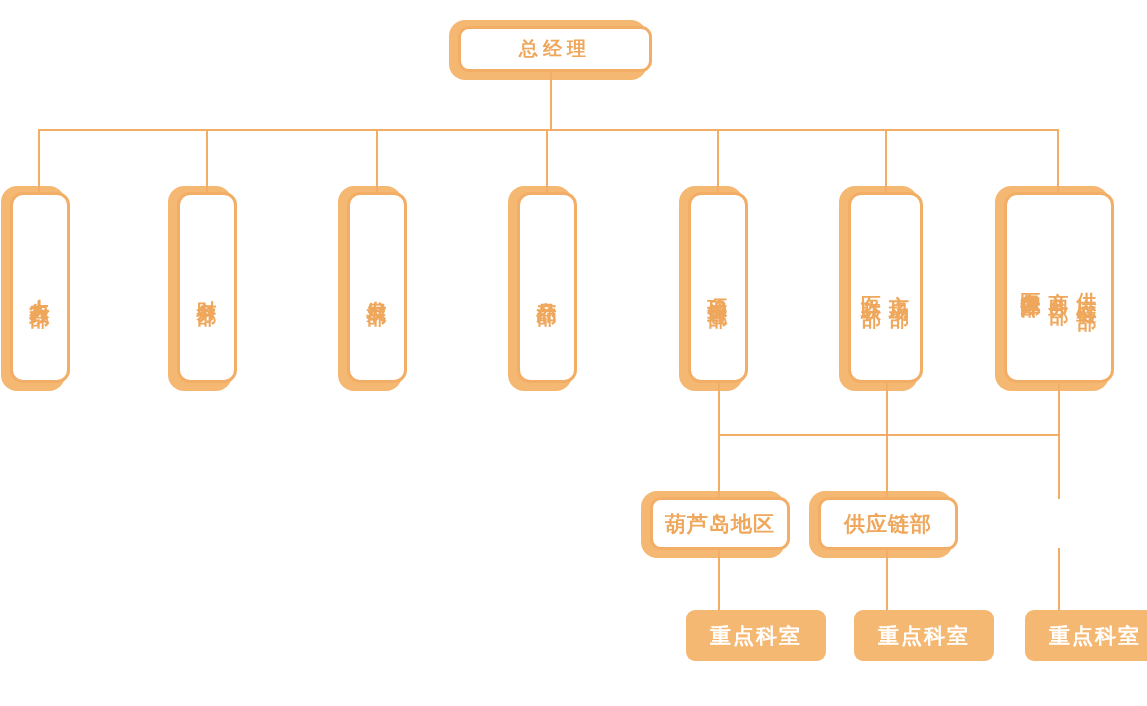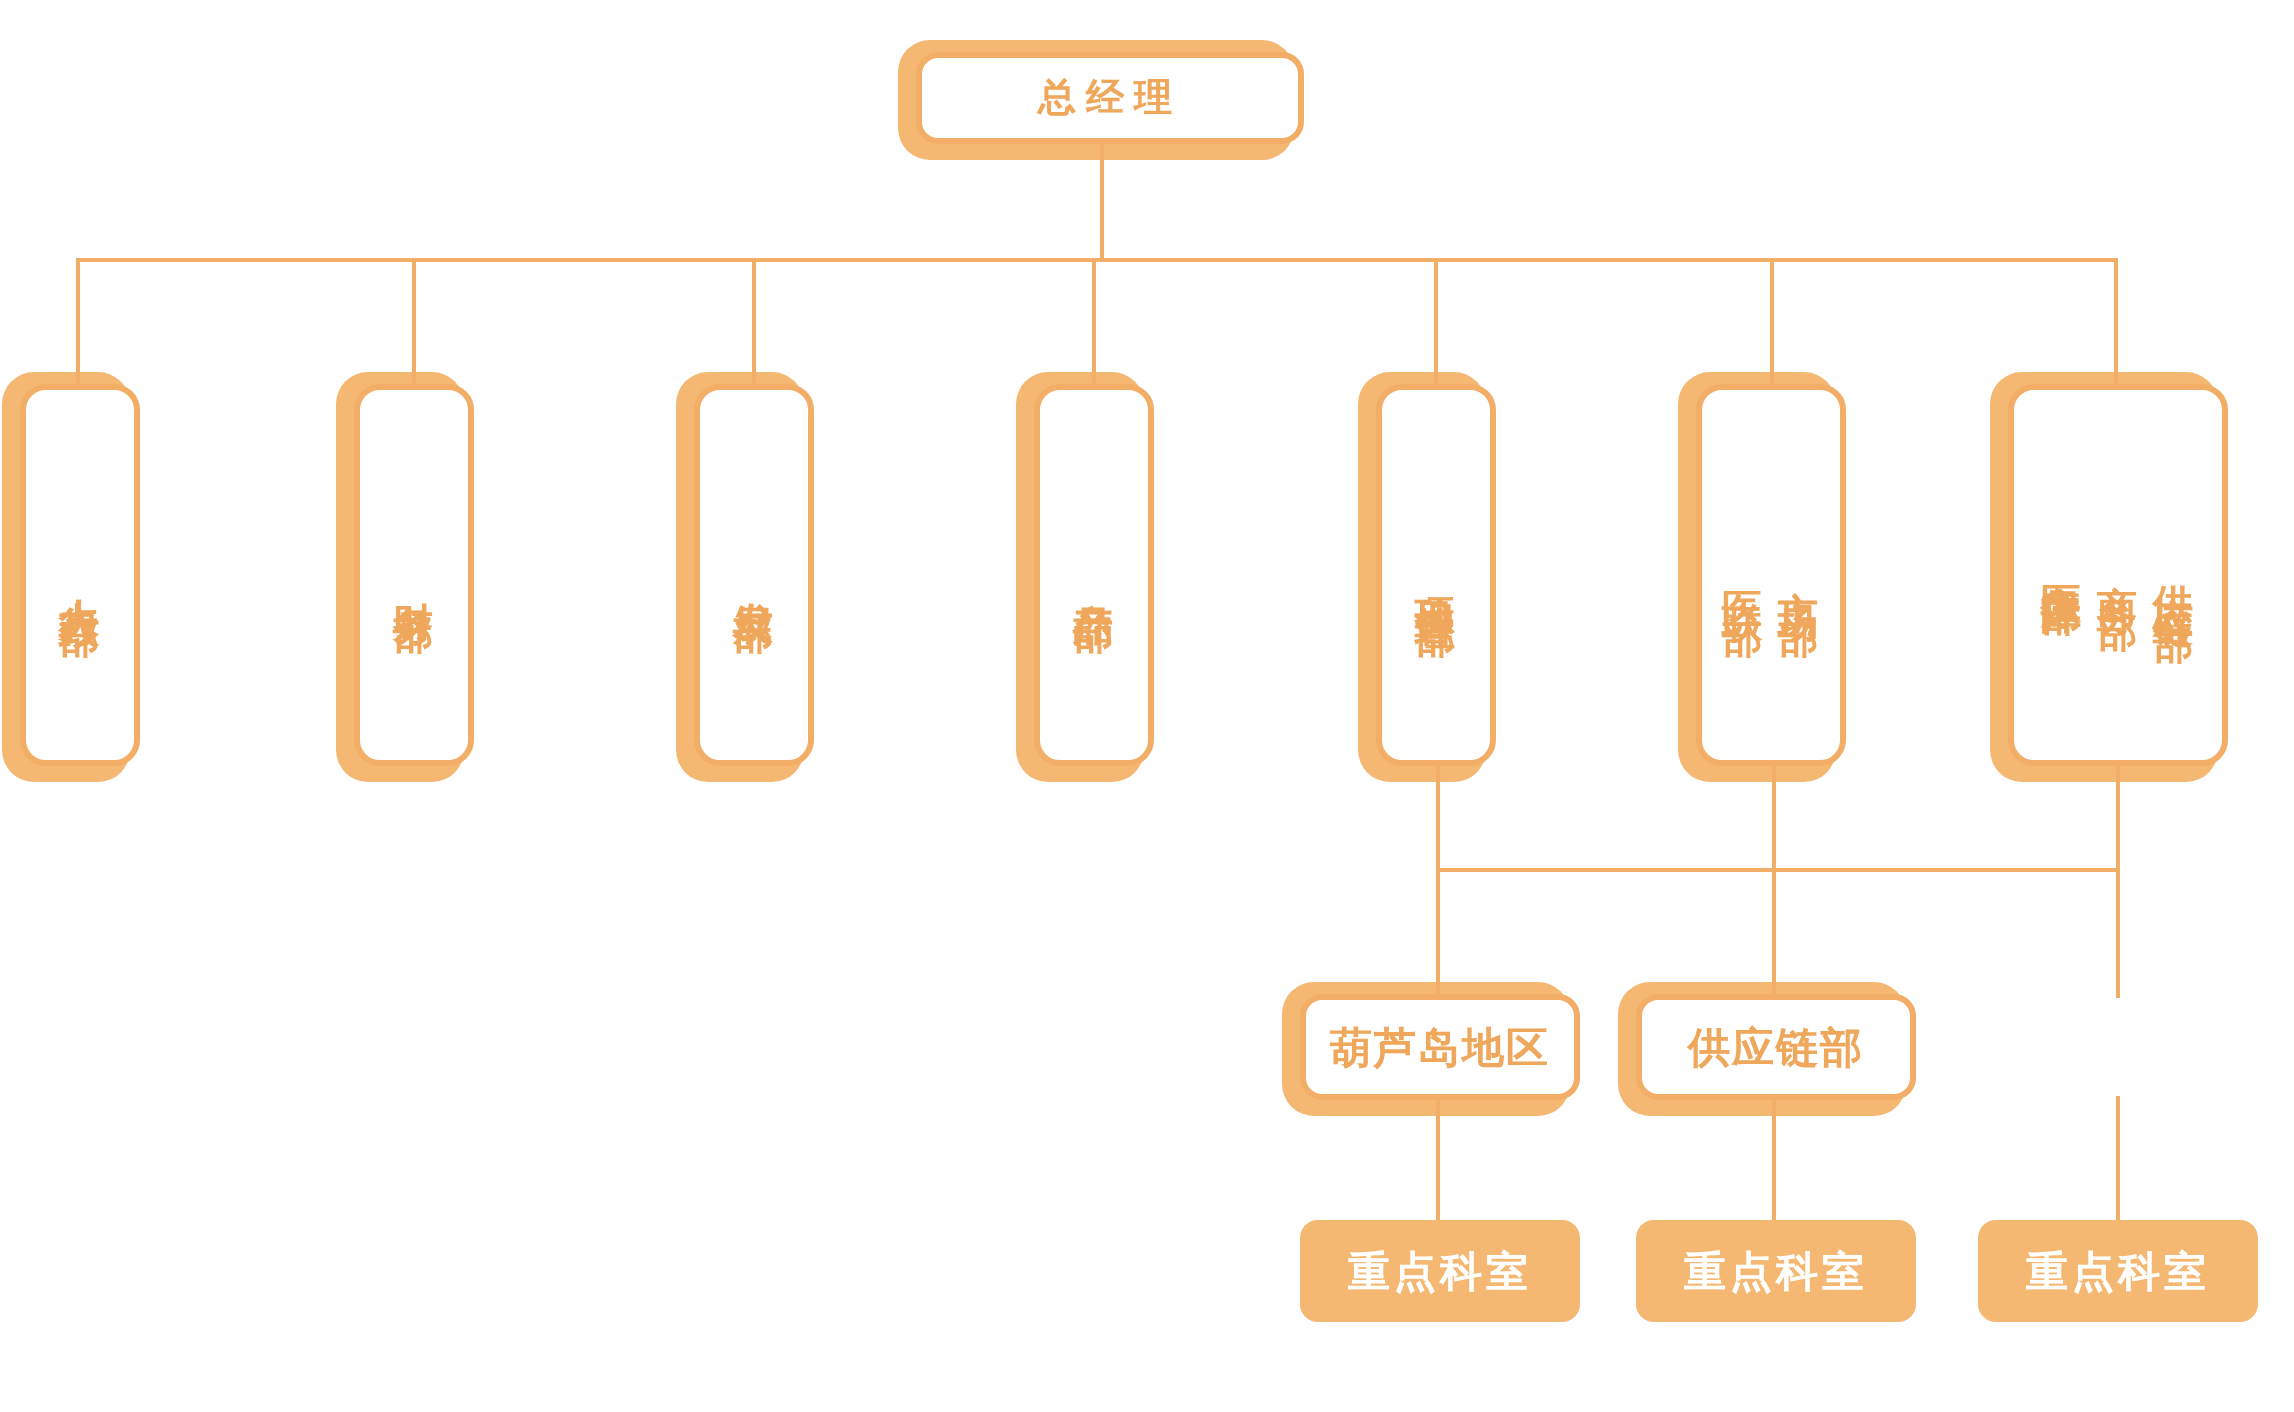--- a/index.html
+++ b/index.html
@@ -69,20 +69,21 @@
     position: absolute;
     background: var(--solid-fill);
     border-radius: 9px;
     display: flex;
     align-items: center;
     justify-content: center;
     color: var(--solid-text);
     font-weight: bold;
     font-size: 21px;
     letter-spacing: 2px;
+    margin-left: 36px;
   }
 </style>
 </head>
 <body>
 
 <div id="canvas">
 
   <div class="vline" style="left:550px; top:70px; height:60px;"></div>
   <div class="hline" style="left:38px; top:129px; width:1021px;"></div>
   <div class="vline" style="left:38px;   top:129px; height:64px;"></div>

